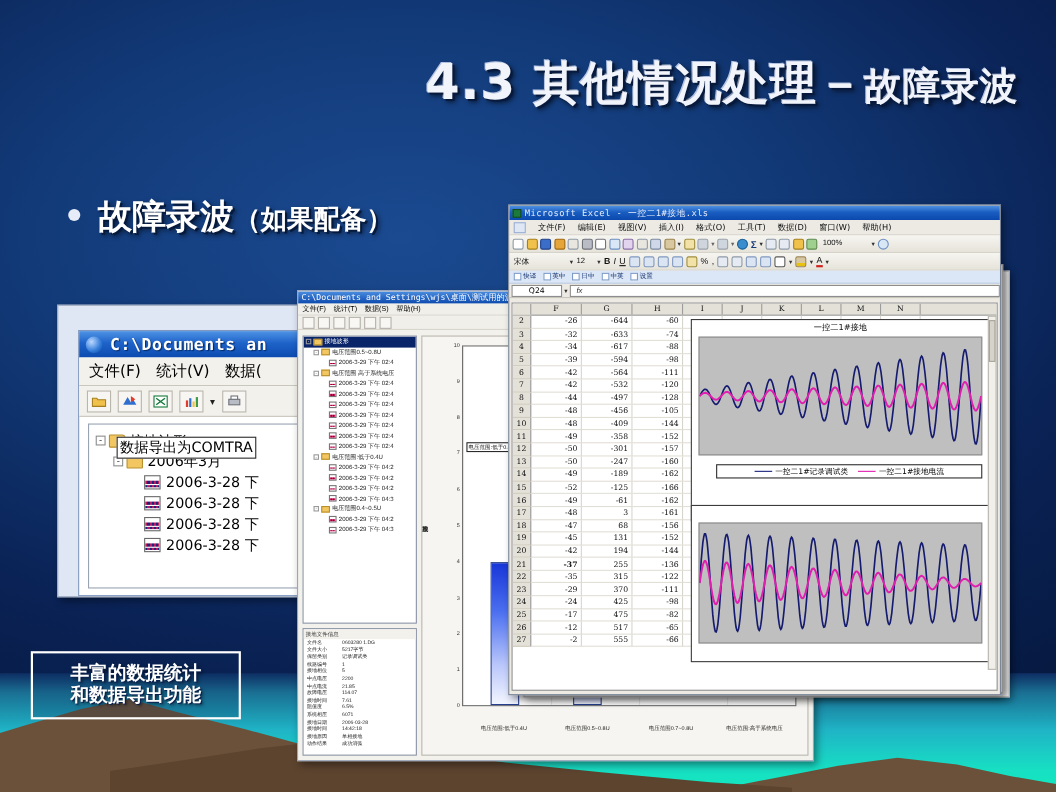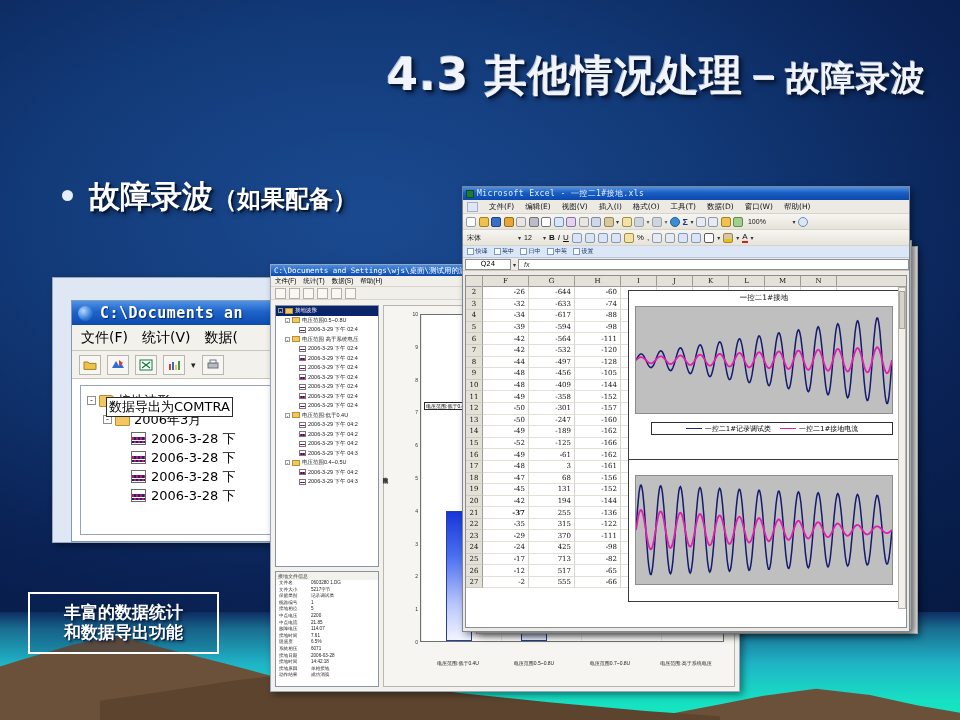--- a/index.html
+++ b/index.html
@@ -901,21 +901,21 @@
           <div class="cell" style="width: 36px;"></div>
           <div class="cell" style="width: 36px;"></div>
           <div class="cell" style="width: 36px;"></div>
           <div class="cell" style="width: 36px;"></div>
           <div class="cell" style="width: 36px;"></div>
           <div class="cell" style="width: 36px;"></div>
         </div>
         <div class="xrow">
           <div class="rh">25</div>
           <div class="cell" style="width: 46px;">-17</div>
-          <div class="cell" style="width: 46px;">713</div>
+          <div class="cell" style="width: 46px;">475</div>
           <div class="cell" style="width: 46px;">-82</div>
           <div class="cell" style="width: 36px;"></div>
           <div class="cell" style="width: 36px;"></div>
           <div class="cell" style="width: 36px;"></div>
           <div class="cell" style="width: 36px;"></div>
           <div class="cell" style="width: 36px;"></div>
           <div class="cell" style="width: 36px;"></div>
         </div>
         <div class="xrow">
           <div class="rh">26</div>

